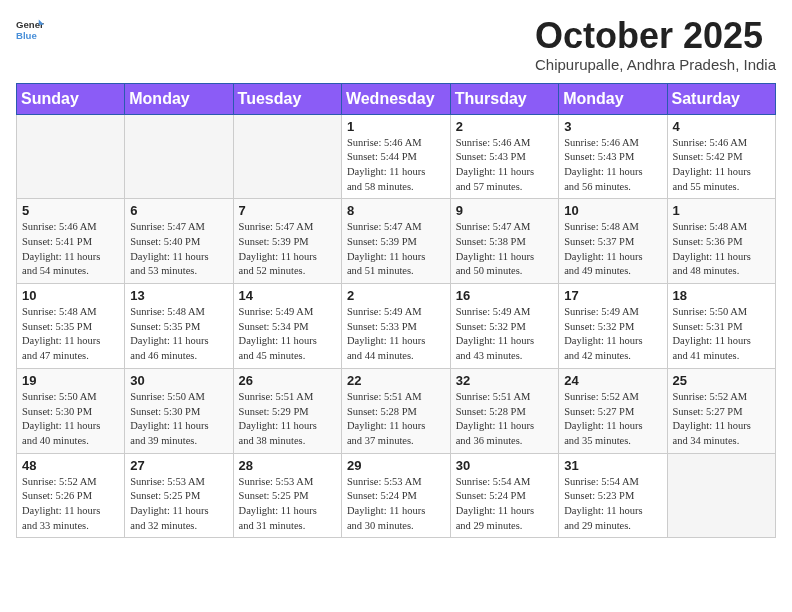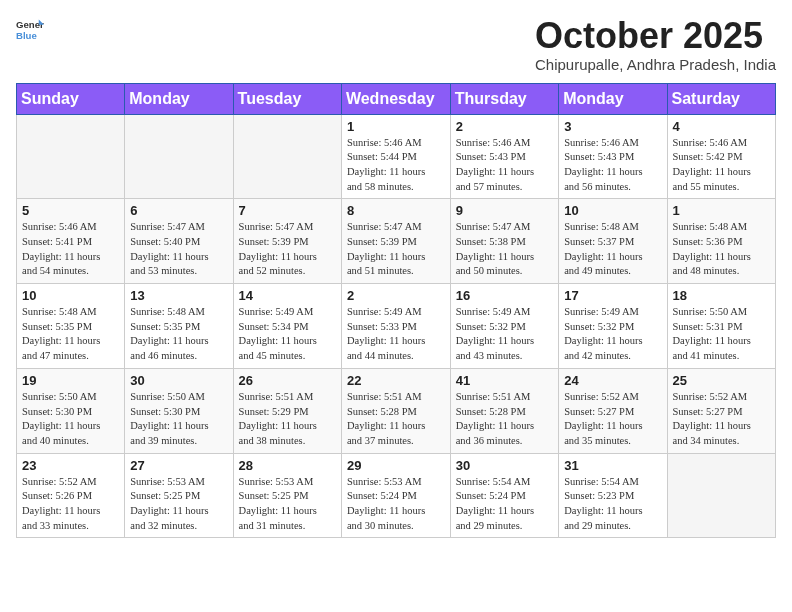--- a/index.html
+++ b/index.html
@@ -270,21 +270,21 @@
 and 38 minutes.</div>
         </td>
         <td>
           <span class="day-num">22</span>
           <div class="day-info" style="white-space: pre-line;">Sunrise: 5:51 AM
 Sunset: 5:28 PM
 Daylight: 11 hours
 and 37 minutes.</div>
         </td>
         <td>
-          <span class="day-num">41</span>
+          <span class="day-num">32</span>
           <div class="day-info" style="white-space: pre-line;">Sunrise: 5:51 AM
 Sunset: 5:28 PM
 Daylight: 11 hours
 and 36 minutes.</div>
         </td>
         <td>
           <span class="day-num">24</span>
           <div class="day-info" style="white-space: pre-line;">Sunrise: 5:52 AM
 Sunset: 5:27 PM
 Daylight: 11 hours
@@ -293,21 +293,21 @@
         <td>
           <span class="day-num">25</span>
           <div class="day-info" style="white-space: pre-line;">Sunrise: 5:52 AM
 Sunset: 5:27 PM
 Daylight: 11 hours
 and 34 minutes.</div>
         </td>
       </tr>
       <tr>
         <td>
-          <span class="day-num">23</span>
+          <span class="day-num">48</span>
           <div class="day-info" style="white-space: pre-line;">Sunrise: 5:52 AM
 Sunset: 5:26 PM
 Daylight: 11 hours
 and 33 minutes.</div>
         </td>
         <td>
           <span class="day-num">27</span>
           <div class="day-info" style="white-space: pre-line;">Sunrise: 5:53 AM
 Sunset: 5:25 PM
 Daylight: 11 hours

